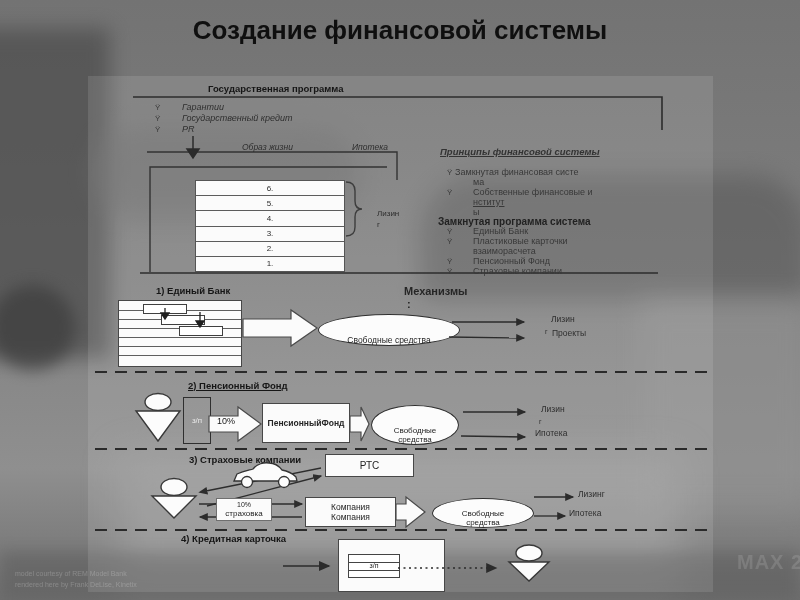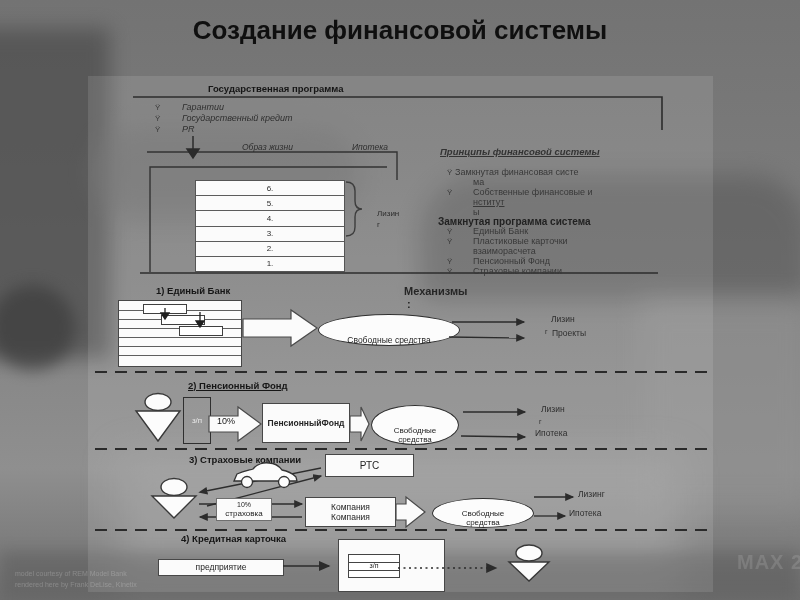--- a/index.html
+++ b/index.html
@@ -159,23 +159,20 @@
   <div class="wbox fs85" style="left:305px;top:497px;width:89px;height:28px;flex-direction:column;">
     <span>Компания</span>
     <span>Компания</span>
   </div>
   <div class="ell fs8" style="left:432px;top:498px;width:100px;height:28px;">
     <span>Свободные</span>
     <span>средства</span>
   </div>
 
   <div class="lbl hdr fs95" style="left:137px;top:534px;">4) Кредитная карточка</div>
-  <div class="wbox fs85" style="left:158px;top:559px;width:124px;height:15px;">
-    <span>предприятие</span>
-  </div>
   <div class="wbox" style="left:338px;top:539px;width:105px;height:51px;"></div>
   <div class="abs" style="left:348px;top:554px;width:50px;height:22px;background:#fff;border:1px solid #444;">
     <div class="rowline" style="top:7px;border-top-color:#444;"></div>
     <div class="rowline" style="top:15px;border-top-color:#444;"></div>
     <div class="abs fs7" style="left:0;top:7px;width:100%;text-align:center;color:#242424;">з/п</div>
   </div>
 
   <svg width="800" height="600">
     <defs>
       <marker id="mO" markerWidth="8" markerHeight="8" refX="6" refY="3" orient="auto">

